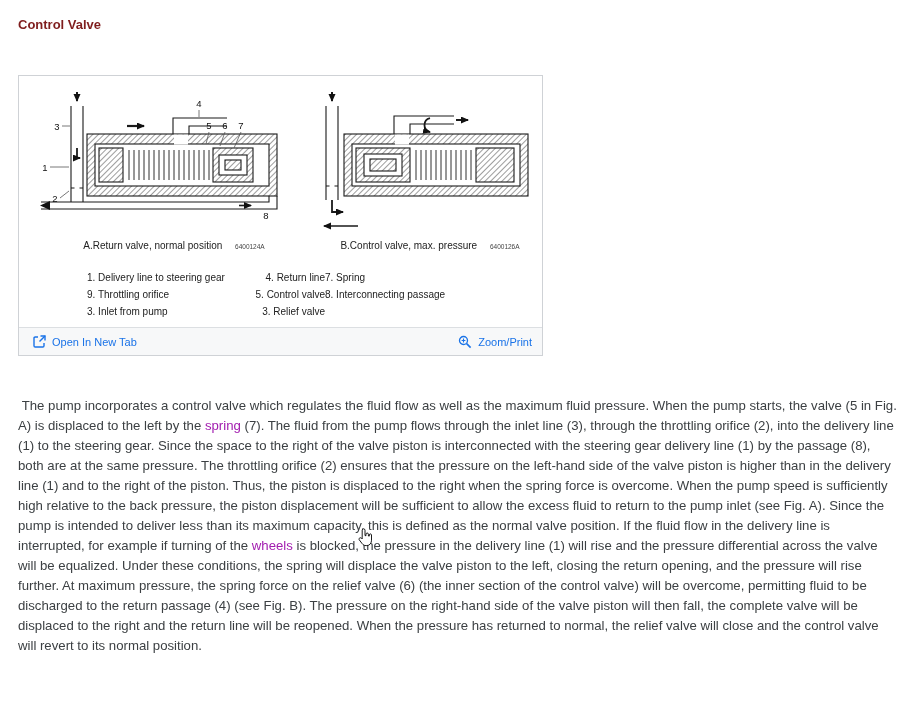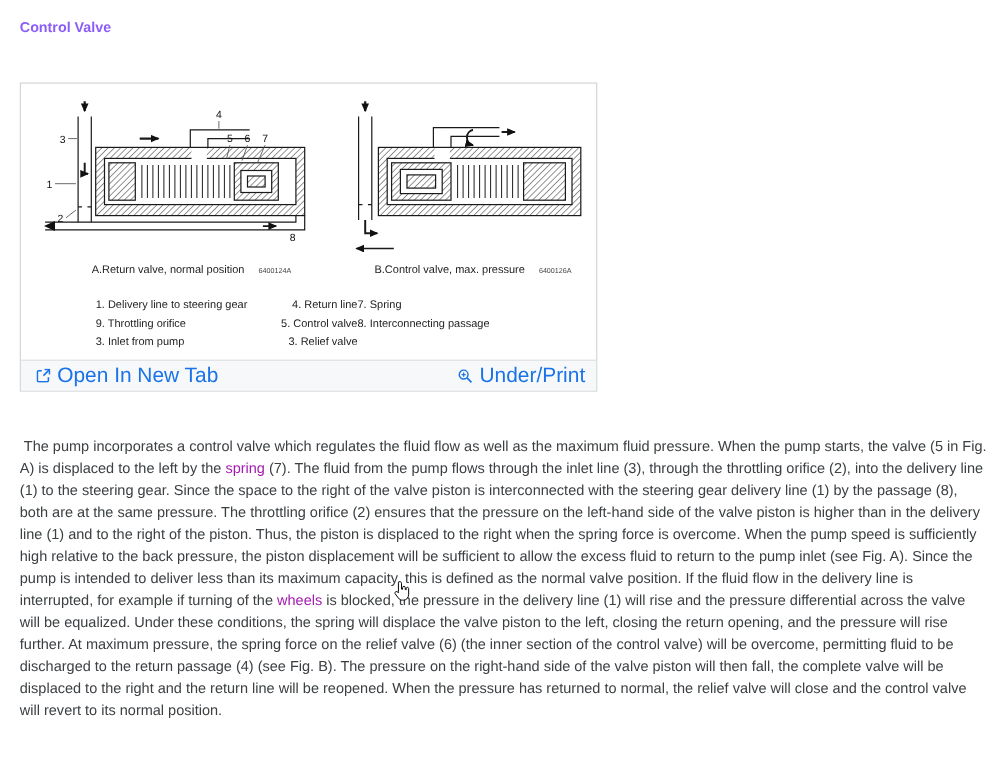--- a/index.html
+++ b/index.html
@@ -4,21 +4,21 @@
 <style>
   * { box-sizing: border-box; }
   html, body { margin: 0; padding: 0; background: #ffffff; }
   .page {
     position: relative; width: 915px; height: 708px; overflow: hidden;
     background: #ffffff; color: #3c4043;
     font-family: "Liberation Sans", "DejaVu Sans", sans-serif;
   }
   .page-title {
     position: absolute; left: 18px; top: 17px; margin: 0;
-    font-size: 13px; font-weight: 700; color: #8b5cf6;
+    font-size: 13px; font-weight: 700; color: #7f1d1d;
   }
   .figure-card {
     position: absolute; left: 18px; top: 75px; width: 525px;
     border: 1px solid #cfd2d6; background: #ffffff;
   }
   .figure-content { padding: 12px 0 7px 0; }
   .diagrams { display: flex; margin-left: 12px; }
   .diagram-b { margin-left: 25px; }
   .diagram text { font-size: 9.5px; fill: #111111; }
   .captions { display: flex; margin-top: 4px; font-size: 10px; color: #222222; }
@@ -29,21 +29,21 @@
   .legend-col > div { line-height: 17px; white-space: nowrap; }
   .legend-col-1 { width: 150px; }
   .legend-col-2 { width: 88px; text-align: right; }
   .figure-footer {
     display: flex; justify-content: space-between; align-items: center;
     height: 28px; padding: 0 10px 0 14px;
     border-top: 1px solid #dcdfe2; background: #f7f8f9;
   }
   .footer-link {
     display: flex; align-items: center; gap: 6px;
-    color: #1a73e8; font-size: 19px; text-decoration: none; cursor: pointer;
+    color: #1a73e8; font-size: 11px; text-decoration: none; cursor: pointer;
   }
   .article {
     position: absolute; left: 18px; top: 396px; width: 880px; margin: 0;
     font-size: 13.2px; line-height: 20px; color: #3c4043; white-space: pre-wrap;
   }
   .inline-link { color: #a21caf; text-decoration: none; cursor: pointer; }
   .cursor { position: absolute; left: 358px; top: 528px; }
 </style>
 </head>
 <body>
@@ -175,21 +175,21 @@
           <path d="M12 1 L6.5 6.5" fill="none" stroke="#1a73e8" stroke-width="1.4"></path>
         </svg>
         <span>Open In New Tab</span>
       </a>
       <a class="footer-link">
         <svg width="14" height="14" viewBox="0 0 14 14">
           <circle cx="5.5" cy="5.5" r="4" fill="none" stroke="#1a73e8" stroke-width="1.3"></circle>
           <path d="M8.6 8.6 L12.6 12.6" stroke="#1a73e8" stroke-width="1.6"></path>
           <path d="M3.6 5.5 H7.4 M5.5 3.6 V7.4" stroke="#1a73e8" stroke-width="1.1"></path>
         </svg>
-        <span>Under/Print</span>
+        <span>Zoom/Print</span>
       </a>
     </div>
   </div>
 
   <p class="article"> The pump incorporates a control valve which regulates the fluid flow as well as the maximum fluid pressure. When the pump starts, the valve (5 in Fig. A) is displaced to the left by the <a class="inline-link">spring</a> (7). The fluid from the pump flows through the inlet line (3), through the throttling orifice (2), into the delivery line (1) to the steering gear. Since the space to the right of the valve piston is interconnected with the steering gear delivery line (1) by the passage (8), both are at the same pressure. The throttling orifice (2) ensures that the pressure on the left-hand side of the valve piston is higher than in the delivery line (1) and to the right of the piston. Thus, the piston is displaced to the right when the spring force is overcome. When the pump speed is sufficiently high relative to the back pressure, the piston displacement will be sufficient to allow the excess fluid to return to the pump inlet (see Fig. A). Since the pump is intended to deliver less than its maximum capacity, this is defined as the normal valve position. If the fluid flow in the delivery line is interrupted, for example if turning of the <a class="inline-link">wheels</a> is blocked, the pressure in the delivery line (1) will rise and the pressure differential across the valve will be equalized. Under these conditions, the spring will displace the valve piston to the left, closing the return opening, and the pressure will rise further. At maximum pressure, the spring force on the relief valve (6) (the inner section of the control valve) will be overcome, permitting fluid to be discharged to the return passage (4) (see Fig. B). The pressure on the right-hand side of the valve piston will then fall, the complete valve will be displaced to the right and the return line will be reopened. When the pressure has returned to normal, the relief valve will close and the control valve will revert to its normal position.</p>
 
   <svg class="cursor" width="15" height="19" viewBox="0 0 15 19">
     <path d="M4.2 9.8 V2.2 C4.2 1.4 4.8 0.8 5.6 0.8 C6.4 0.8 7 1.4 7 2.2 V7.6 L8 7.7 V6.2 C8 5.5 8.5 5 9.2 5 C9.9 5 10.4 5.5 10.4 6.2 V8 L11.3 8.1 V7 C11.3 6.4 11.8 5.9 12.4 5.9 C13 5.9 13.5 6.4 13.5 7 V12.2 C13.5 15 11.8 17.6 8.8 17.6 H8 C6.3 17.6 5.2 17 4.2 15.7 L1.3 11.9 C0.8 11.2 1 10.3 1.8 9.9 C2.4 9.6 3.1 9.7 3.6 10.2 L4.2 10.9 Z" fill="#ffffff" stroke="#000000" stroke-width="0.9"></path>
   </svg>
 

